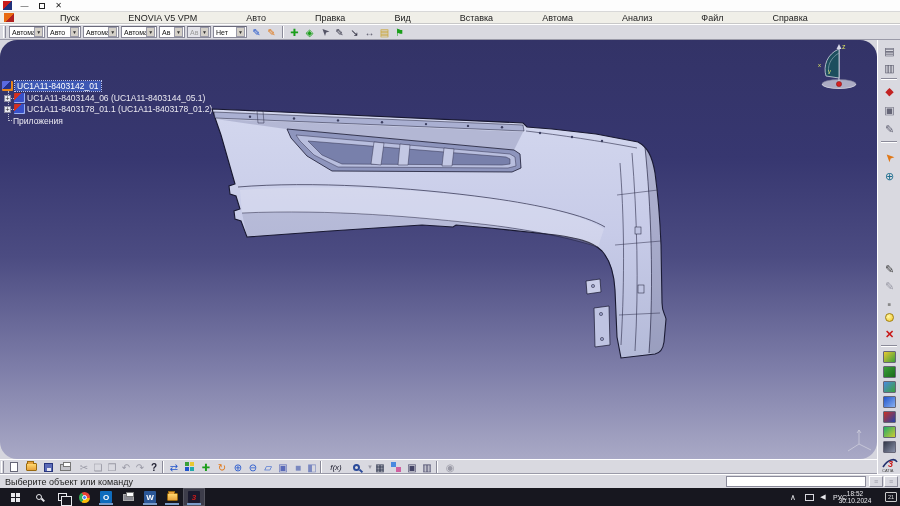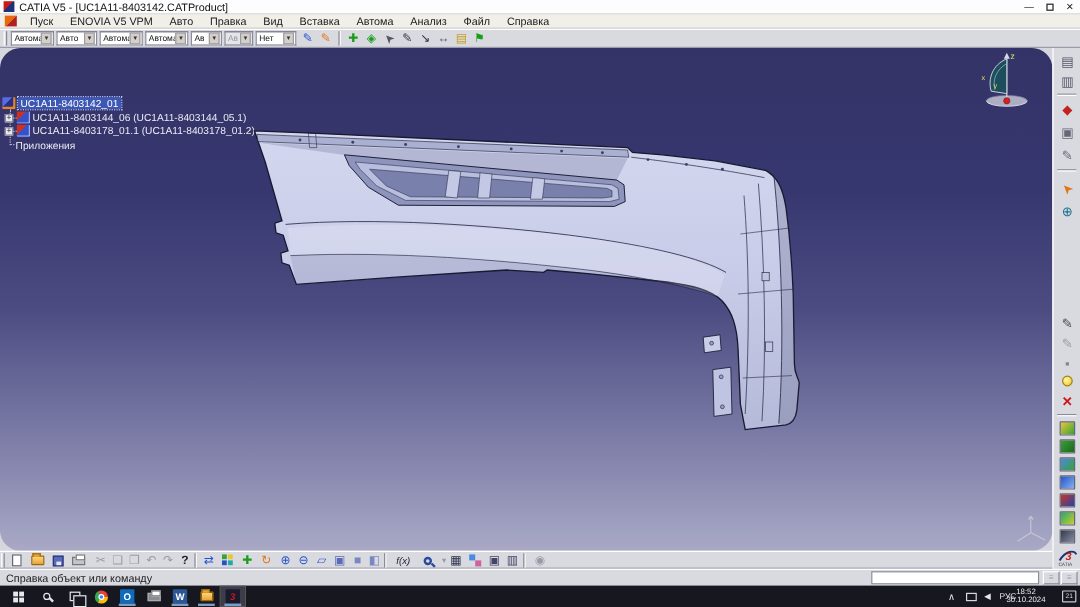--- a/index.html
+++ b/index.html
@@ -11,21 +11,21 @@
   .titlebar { position:absolute; left:0; top:0; width:900px; height:12px; background:#fdfdfd;
               display:flex; align-items:center; font-size:9px; color:#111; border-bottom:1px solid #d8d8d8;}
   .app-ico { width:9px; height:9px; margin:0 4px 0 3px; background:linear-gradient(135deg,#c81a1a 45%,#20307a 45%); flex:0 0 auto;}
   .title-text { flex:1 1 auto; white-space:nowrap; }
   .wbtns { display:flex; height:12px; }
   .wbtn { width:17px; height:12px; display:flex; align-items:center; justify-content:center; font-size:8px; color:#222; }
   .restore-glyph { width:6px; height:6px; border:1px solid #222; display:block; }
 
   
   .menubar { position:absolute; left:0; top:12px; width:900px; height:12px; background:#f0efe8;
-             display:flex; align-items:center; font-size:9px; color:#1a1a1a; border-bottom:1px solid #c8c8c8;}
+             display:flex; align-items:center; font-size:9px; color:#1a1a1a; border-bottom:1px solid #c8c8c8;gap:35px;}
   .menu-ico { width:10px; height:9px; margin:0 4px 0 4px; background:linear-gradient(135deg,#e86a10 55%,#b02020 55%); }
   .mitem { padding:0 7px; white-space:nowrap; }
 
   
   .toolbar-top { position:absolute; left:0; top:24px; width:900px; height:16px; background:#d9d9e0;
                  border-top:1px solid #fff; border-bottom:1px solid #9a9aa8; display:flex; align-items:center; }
   .thandle { width:3px; height:12px; margin:0 3px; border-left:1px solid #fff; border-right:1px solid #8a8a99; }
   .combo { height:12px; background:#fff; border:1px solid #8a8a99; border-top-color:#6a6a7a; display:flex; align-items:center;
            font-size:7px; color:#111; margin-right:2px; }
   .combo-val { flex:1 1 auto; padding-left:2px; overflow:hidden; white-space:nowrap; }
@@ -119,21 +119,20 @@
   .i-note { position:absolute; right:3px; top:4px; width:12px; height:10px; border:1px solid #ccc; border-radius:1px;
             font-size:5.5px; color:#ddd; text-align:center; line-height:9px; }
 </style>
 </head>
 <body>
 
 <div>
 
   <div class="titlebar">
     <span class="app-ico"></span>
-    <span class="title-text">CATIA V5 - [UC1A11-8403142.CATProduct]</span>
     <span class="wbtns">
       <span class="wbtn">—</span>
       <span class="wbtn">
           <span class="restore-glyph"></span>
         </span>
       <span class="wbtn">✕</span>
     </span>
   </div>
 
   <div class="menubar">
@@ -384,21 +383,21 @@
           <i style="left:5px; top:5px; background:#d060a0"></i>
         </span>
       </span>
     <span class="bi" style="left:404px; color:#446">▣</span>
     <span class="bi" style="left:419px; color:#446">▥</span>
     <span class="bsep" style="left:436px"></span>
     <span class="bi gray" style="left:442px">◉</span>
   </div>
 
   <div class="statusbar">
-    <span class="status-msg">Справка объект или команду</span>
+    <span class="status-msg">Выберите объект или команду</span>
     <input class="status-input" value="" style="">
     <span class="sbtn" style="left:869px">≡</span>
     <span class="sbtn" style="left:884px">≡</span>
   </div>
 
   <div class="taskbar">
     <span class="tb" style="left:5px">
         <span class="i-win">
           <span></span>
           <span></span>

